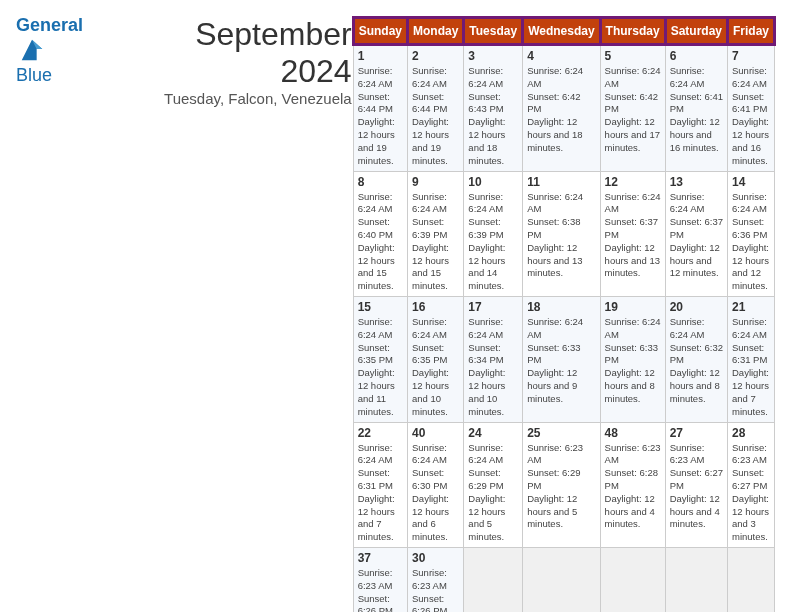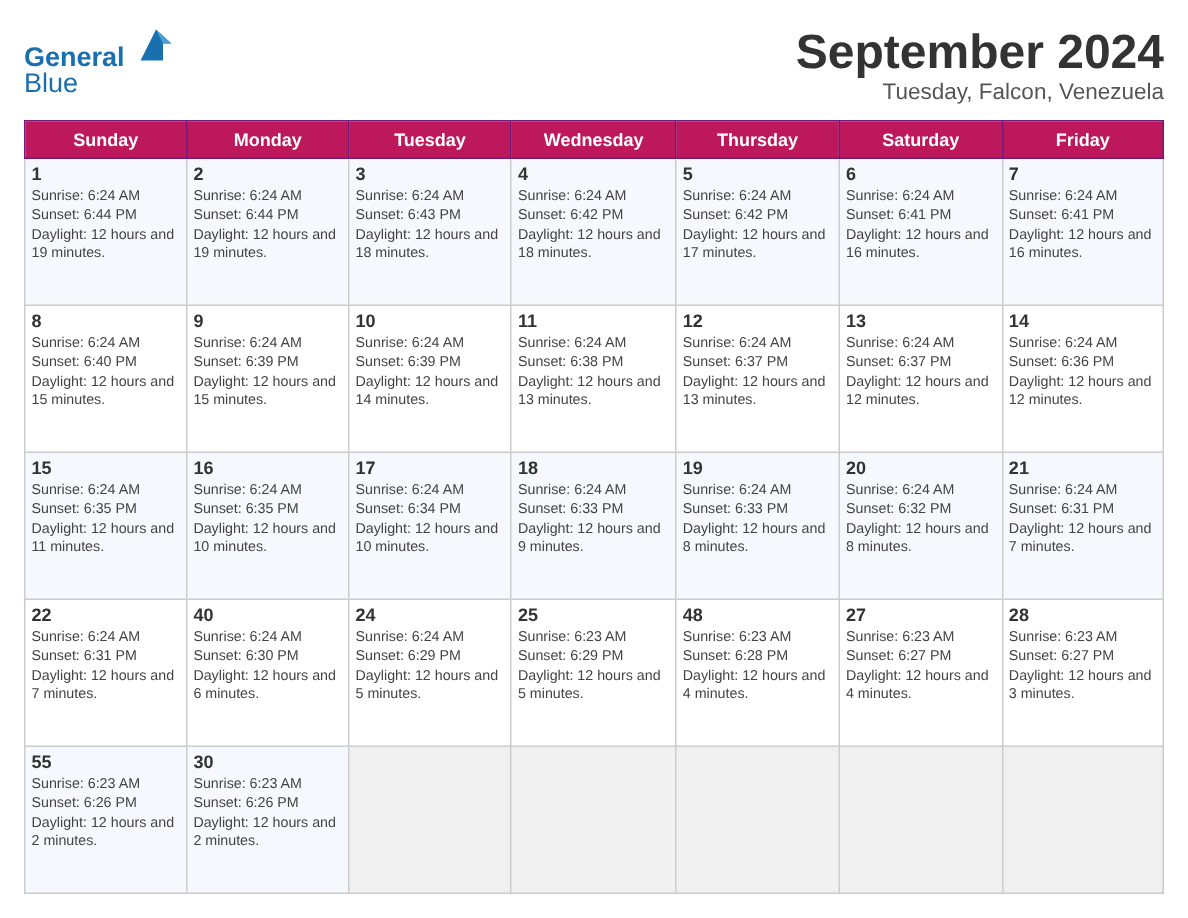--- a/index.html
+++ b/index.html
@@ -8,21 +8,21 @@
       background: #fff;
       width: 792px;
       height: 612px;
       overflow: hidden;
     }
     .page {
       width: 792px;
       height: 612px;
       padding: 16px;
       display: flex;
-      flex-direction: column;
+      flex-direction: row;
     }
     .header {
       display: flex;
       justify-content: space-between;
       align-items: flex-start;
       margin-bottom: 10px;
     }
     .logo {
       display: flex;
       align-items: center;
@@ -39,41 +39,41 @@
     .logo-icon {
       width: 28px;
       height: 28px;
       margin-left: 2px;
     }
     .title-block {
       text-align: right;
     }
     .month-title {
       font-size: 32px;
-      font-weight: bold;
+      font-weight: normal;
       color: #333;
     }
     .location {
       font-size: 15px;
       color: #555;
     }
     .calendar {
       width: 100%;
       border-collapse: collapse;
       flex: 1;
       font-size: 10px;
     }
     .calendar thead th {
-      background: #be185d;
+      background: #c2410c;
       color: #fff;
       padding: 5px 4px;
       text-align: center;
       font-size: 12px;
       font-weight: bold;
-      border: 1px solid #701a75;
+      border: 3px solid #701a75;
     }
     .calendar tbody td {
       border: 1px solid #ccc;
       vertical-align: top;
       padding: 3px 4px;
       width: 113px;
       height: 80px;
       background: #fff;
     }
     .calendar tbody tr:nth-child(odd) td {
@@ -364,21 +364,21 @@
         <span class="day-num">28</span>
         <div class="day-info">
           Sunrise: 6:23 AM<br>
           Sunset: 6:27 PM<br>
           Daylight: 12 hours and 3 minutes.
         </div>
       </td>
         </tr>
         <tr>
           <td>
-        <span class="day-num">55</span>
+        <span class="day-num">37</span>
         <div class="day-info">
           Sunrise: 6:23 AM<br>
           Sunset: 6:26 PM<br>
           Daylight: 12 hours and 2 minutes.
         </div>
       </td>
           <td>
         <span class="day-num">30</span>
         <div class="day-info">
           Sunrise: 6:23 AM<br>

